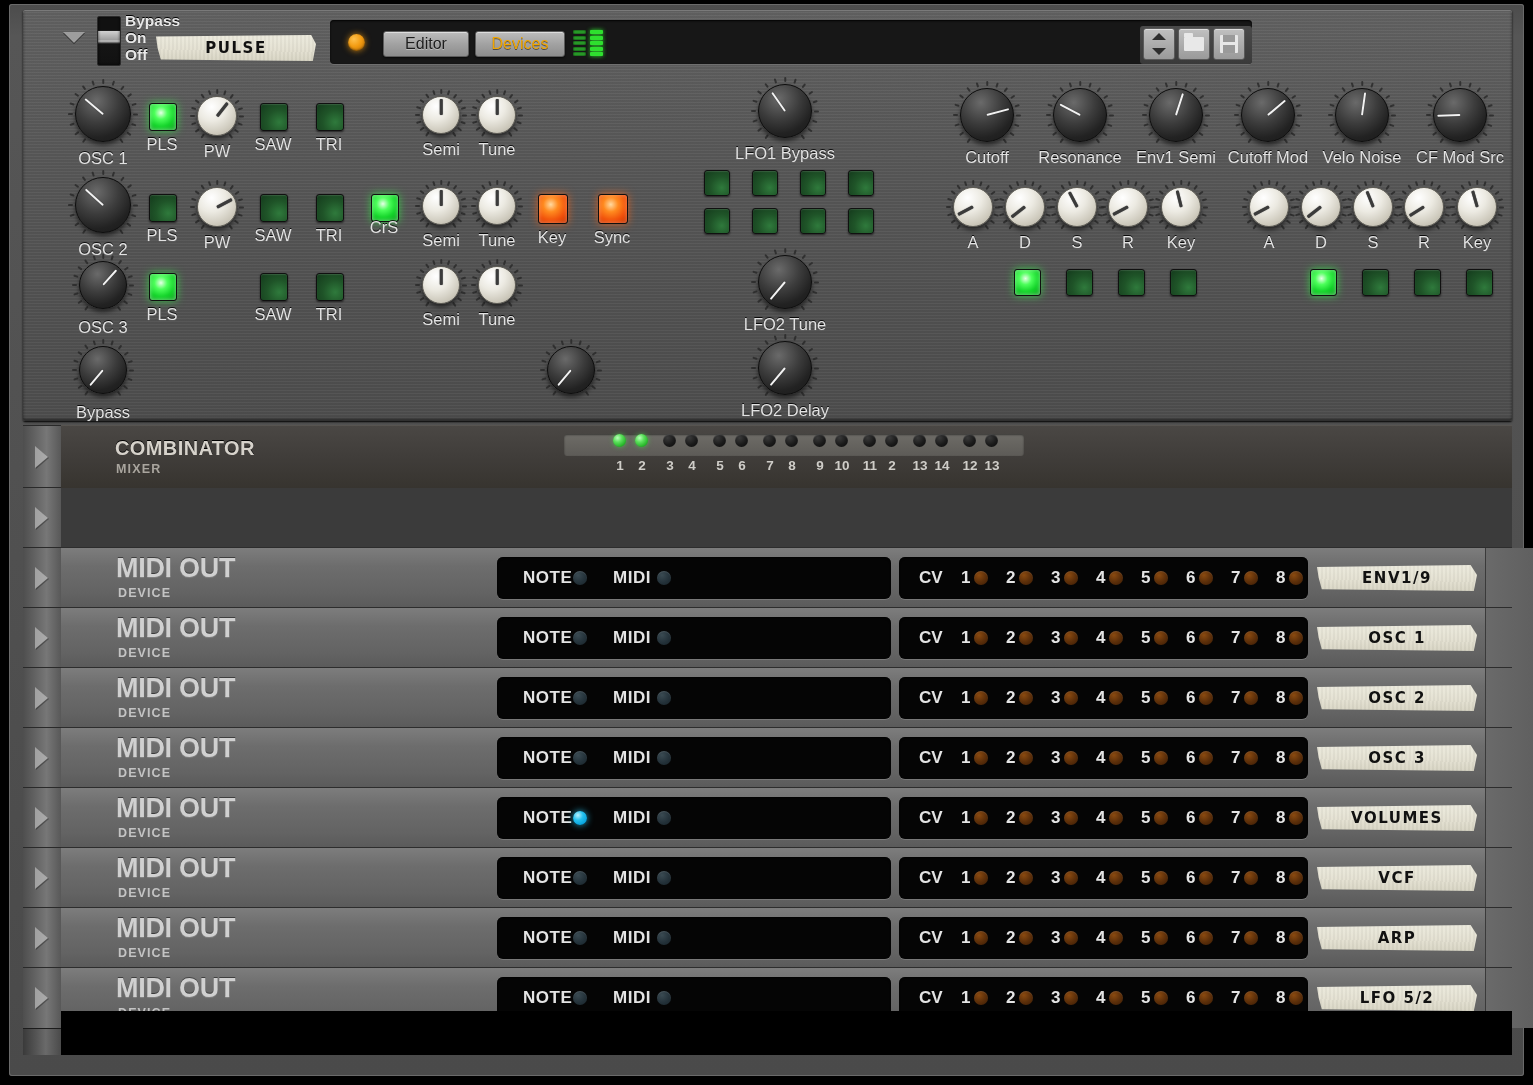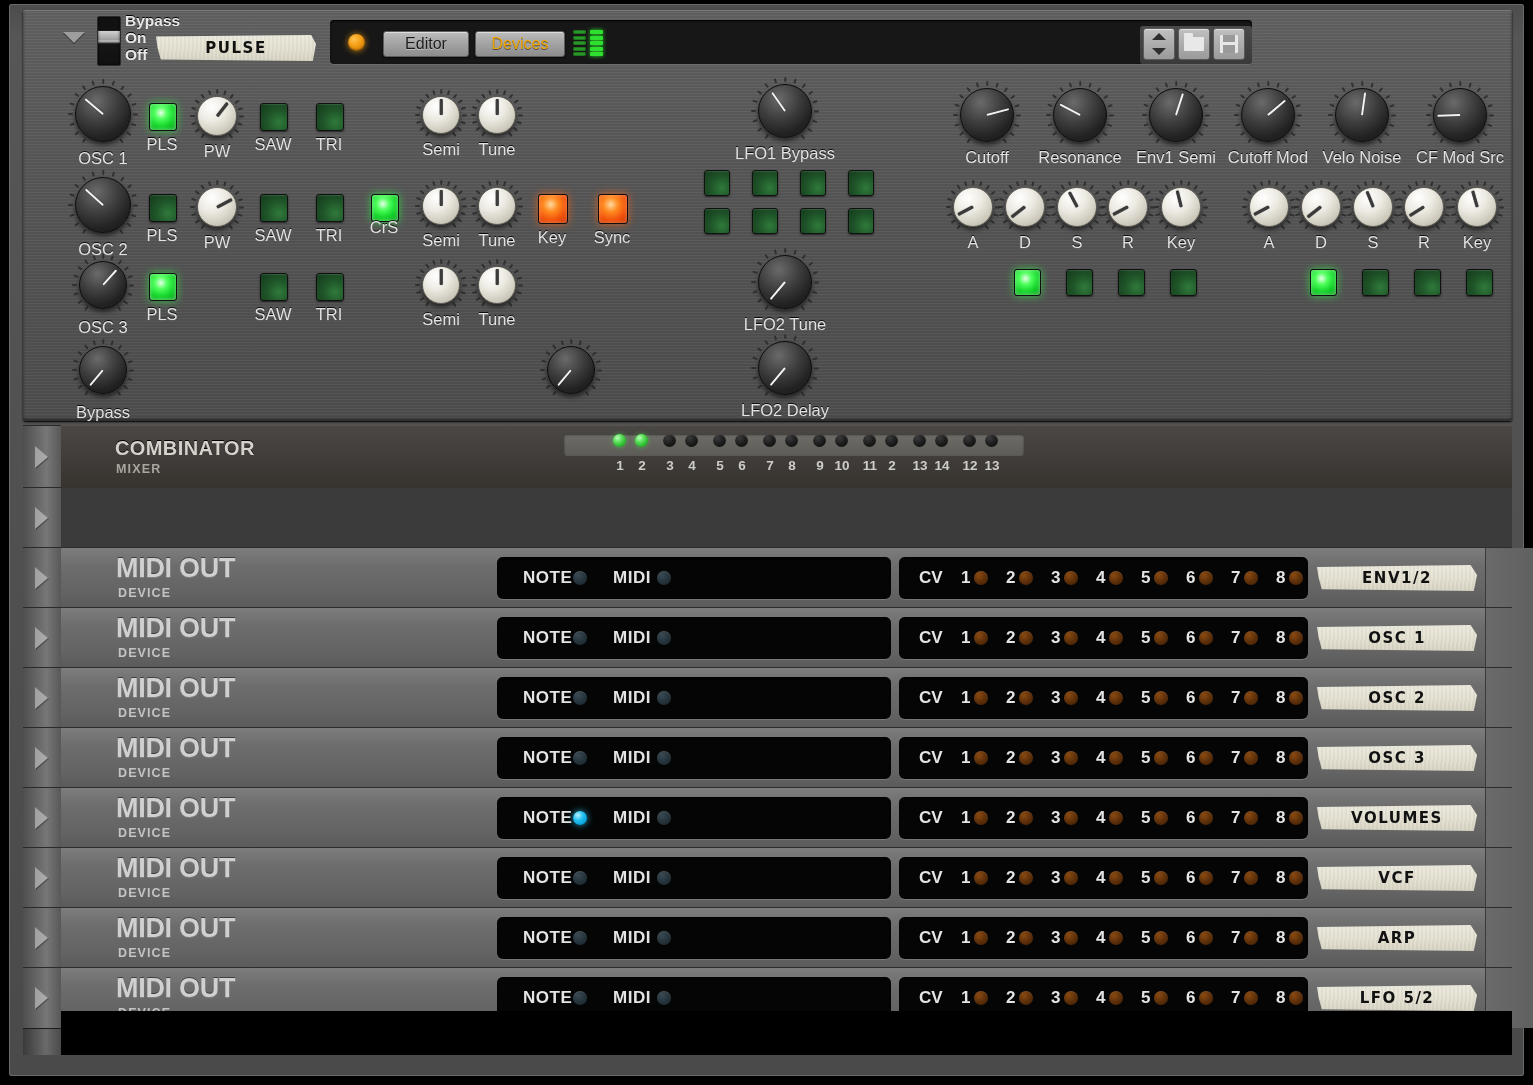--- a/index.html
+++ b/index.html
@@ -1298,21 +1298,21 @@
                 <span class="dled amber" style="left:210px"></span>
                 <span class="cvtxt" style="left:242px">5</span>
                 <span class="dled amber" style="left:255px"></span>
                 <span class="cvtxt" style="left:287px">6</span>
                 <span class="dled amber" style="left:300px"></span>
                 <span class="cvtxt" style="left:332px">7</span>
                 <span class="dled amber" style="left:345px"></span>
                 <span class="cvtxt" style="left:377px">8</span>
                 <span class="dled amber" style="left:390px"></span>
               </div>
-              <div class="tape row-tape">ENV1/2</div>
+              <div class="tape row-tape">ENV1/9</div>
               <div class="row-right"></div>
             </div>
           </div>
           <div class="dev" style="top:182px;height:60px">
             <div class="handle">
               <span class="tri"></span>
             </div>
             <div class="midirow">
               <div class="mo-title">MIDI OUT</div>
               <div class="mo-sub">DEVICE</div>

